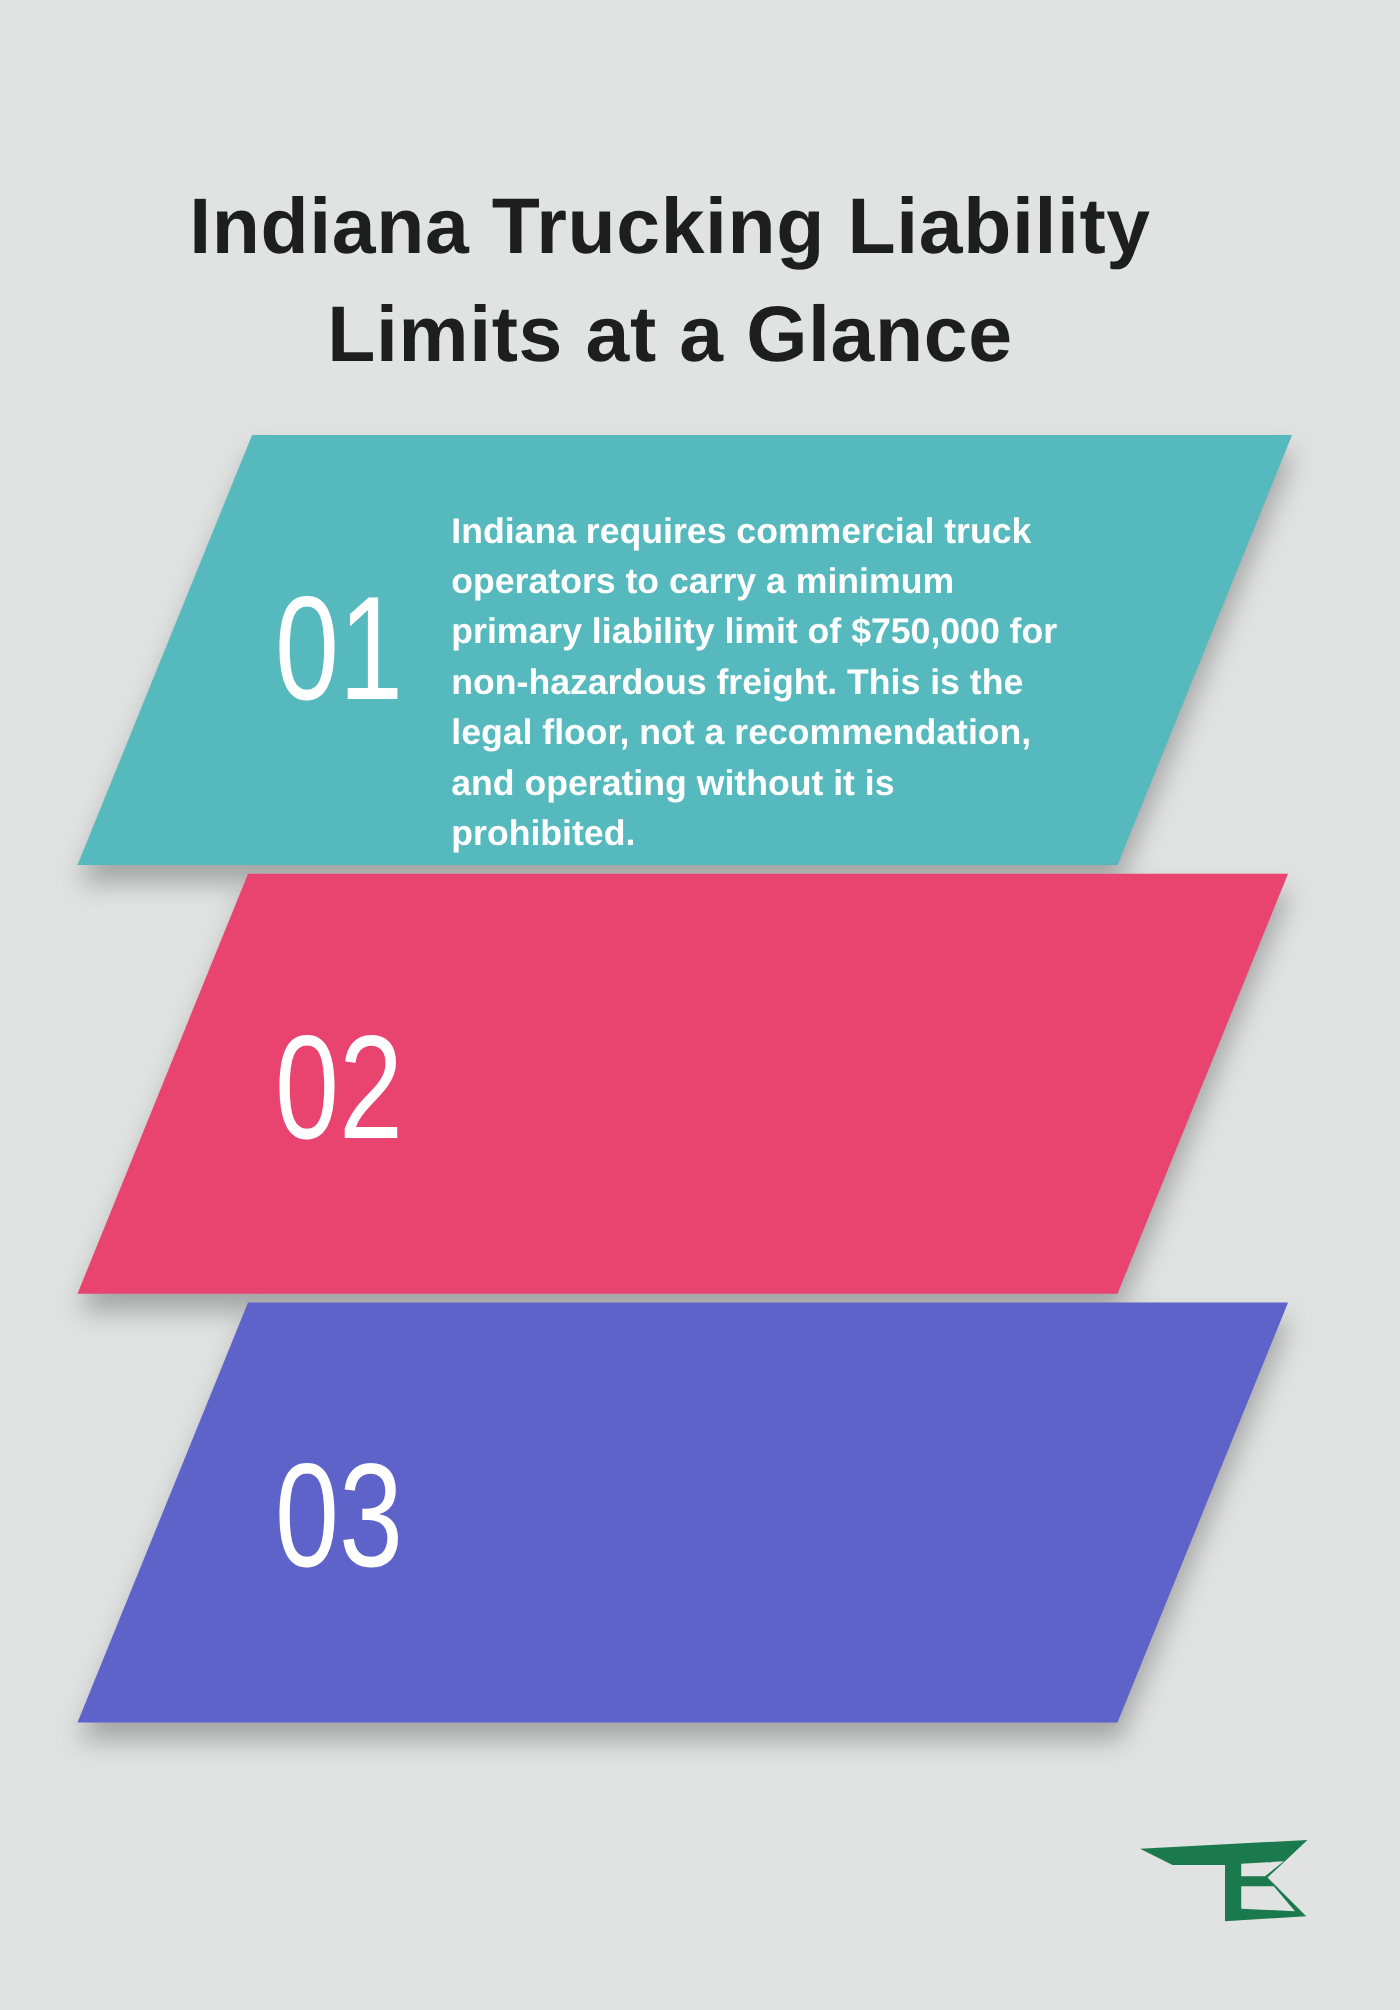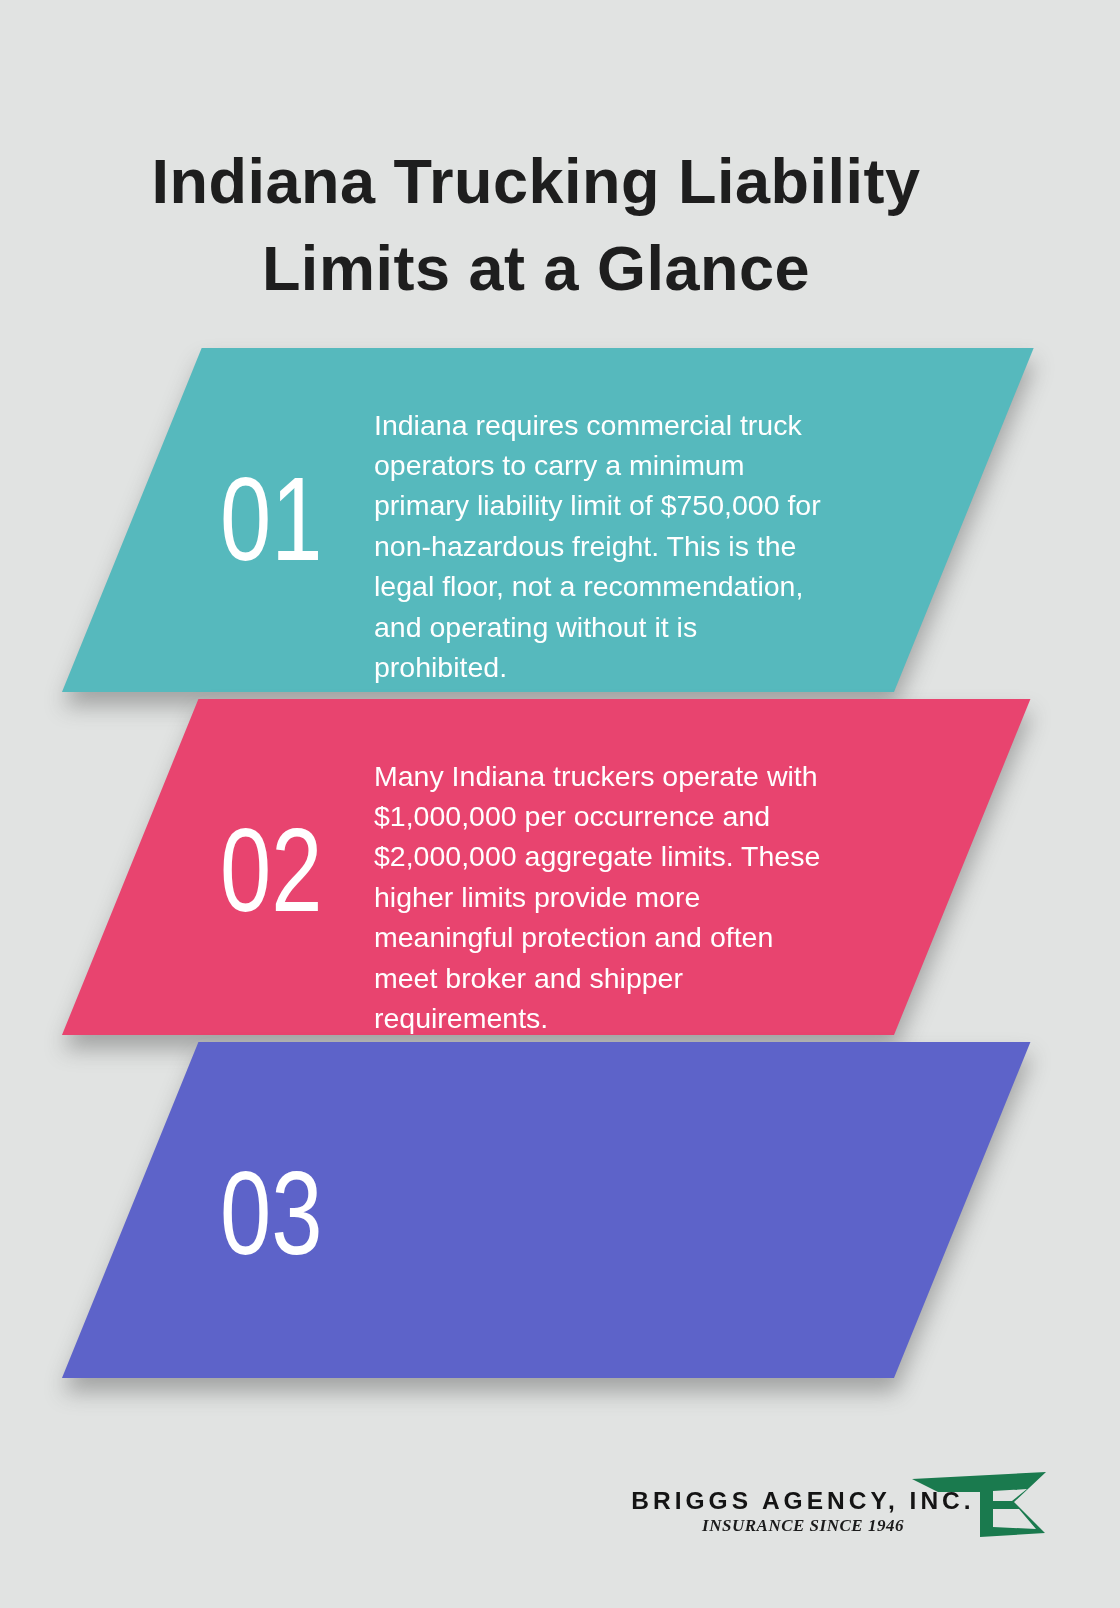--- a/index.html
+++ b/index.html
@@ -40,26 +40,26 @@
     left: 158px; top: 112px;
     color: #ffffff;
     font-size: 118px;
     line-height: 1;
     font-weight: 300;
     transform: scaleX(0.78);
     transform-origin: 0 0;
   }
   .txt {
     position: absolute;
-    left: 312px; top: 28px;
+    left: 299px; top: 28px;
     width: 600px;
     color: #ffffff;
     font-size: 28.5px;
     line-height: 40.4px;
-    font-weight: 400;
+    font-weight: 700;
     white-space: pre-line;
   }
   .logo {
     position: absolute;
     left: 630px; top: 1488px;
     width: 346px;
     text-align: center;
   }
   .logo-name {
     font-size: 24.5px;
@@ -100,38 +100,27 @@
 primary liability limit of $750,000 for
 non-hazardous freight. This is the
 legal floor, not a recommendation,
 and operating without it is
 prohibited.</p>
   </section>
 
   <section class="card" id="card2" style="--c: #e8446f;">
     <div class="shape"></div>
     <div class="num">02</div>
-    <p class="txt">Many Indiana truckers operate with
-$1,000,000 per occurrence and
-$2,000,000 aggregate limits. These
-higher limits provide more
-meaningful protection and often
-meet broker and shipper
-requirements.</p>
   </section>
 
   <section class="card" id="card3" style="--c: #5d63c9;">
     <div class="shape"></div>
     <div class="num">03</div>
   </section>
 
-  <div class="logo">
-    <div class="logo-name">BRIGGS AGENCY, INC.</div>
-    <div class="logo-tag">INSURANCE SINCE 1946</div>
-  </div>
 
   <svg class="mark" viewBox="0 0 140 80" aria-hidden="true">
     <path fill-rule="evenodd" fill="#1a7a4e" d="M4,12 L138,5 L106,35 L137,66 L72,70 L72,25 L30,25 Z
              M85,24 L119,22 L104,34 L85,34 Z
              M85,42 L111,42 L128,62 L85,60 Z"></path>
   </svg>
 
 </div>
 
 </body></html>

